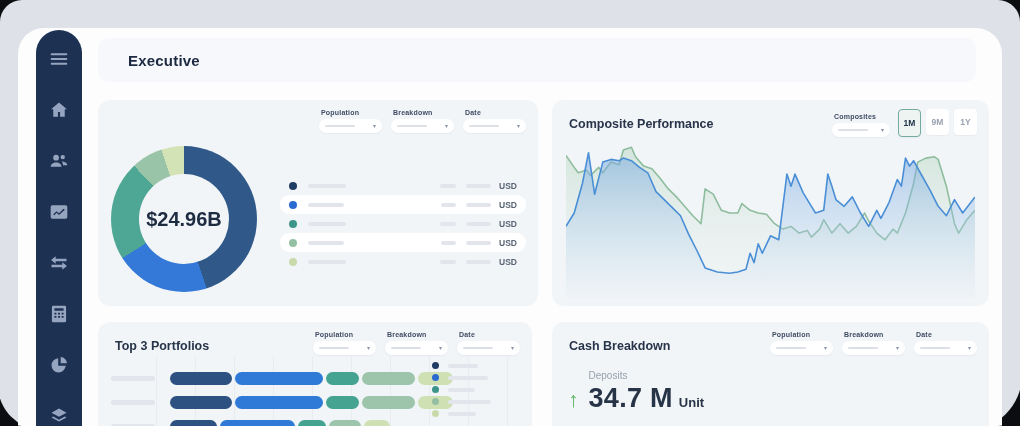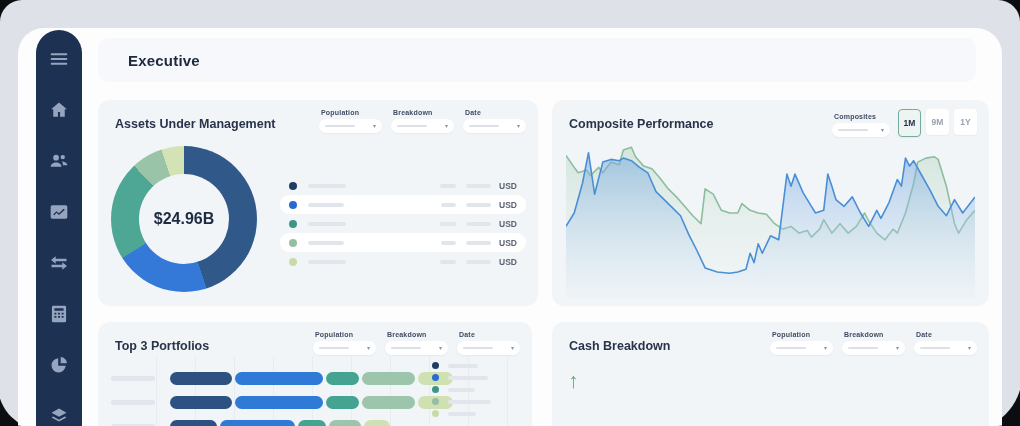--- a/index.html
+++ b/index.html
@@ -44,21 +44,21 @@
   .fbox { height:14px; background:#fff; border-radius:7px; display:flex; align-items:center;
           justify-content:space-between; padding:0 6px; box-shadow:0 1px 2px rgba(30,50,90,.06); cursor:pointer; }
   .fdash { width:30px; height:2px; background:#dde1e7; border-radius:1px; }
   .fcaret { font-size:6px; color:#8a94a5; line-height:1; }
 
   
   .donut-wrap { position:absolute; left:13px; top:46px; width:146px; height:146px; }
   .donut { width:146px; height:146px; border-radius:50%; }
   .donut-hole { position:absolute; left:28px; top:28px; width:90px; height:90px; border-radius:50%;
                 background:#f2f5f8; display:flex; align-items:center; justify-content:center; }
-  .donut-center { font-size:16px; font-weight:700; color:#1e2c42; }
+  .donut-center { font-size:20px; font-weight:700; color:#1e2c42; }
   .aum-legend { position:absolute; left:182px; top:76px; width:246px; }
   .aum-row { display:flex; align-items:center; height:19px; border-radius:10px; padding:0 9px;text-align:center; }
   .aum-row.striped { background:#fff; }
   .ldot { width:8px; height:8px; border-radius:50%; flex:0 0 auto; }
   .lskel { height:4px; background:#e2e6ec; border-radius:2px; margin-left:11px; }
   .lskel2 { height:4px; background:#e2e6ec; border-radius:2px; margin-left:10px; }
   .lspace { flex:1; }
   .lusd { font-size:8.5px; font-weight:700; color:#5a6474; margin-left:8px; }
 
   
@@ -146,21 +146,20 @@
           <path d="M12 3 3 8l9 5 9-5zM5 12.5l-2 1.2 9 5 9-5-2-1.2-7 3.9z"></path>
         </svg>
     </div>
   </div>
 
   <div class="header-bar">
     <div class="header-title">Executive</div>
   </div>
 
   <div class="card card-aum">
-    <div class="card-title">Assets Under Management</div>
     <div class="filters">
         <div class="filter">
           <div class="filter-label">Population</div>
           <div class="fbox">
             <span class="fdash"></span>
             <span class="fcaret">▾</span>
           </div>
         </div>
         <div class="filter">
           <div class="filter-label">Breakdown</div>
@@ -365,15 +364,22 @@
         <div class="filter">
           <div class="filter-label">Date</div>
           <div class="fbox">
             <span class="fdash"></span>
             <span class="fcaret">▾</span>
           </div>
         </div>
       </div>
     <div class="deposit">
       <div class="dep-arrow">↑</div>
+      <div class="dep-col">
+        <div class="dep-label">Deposits</div>
+        <div class="dep-valrow">
+          <span class="dep-value">34.7 M</span>
+          <span class="dep-unit">Unit</span>
+        </div>
+      </div>
     </div>
   </div>
 </div>
 
 </body></html>

